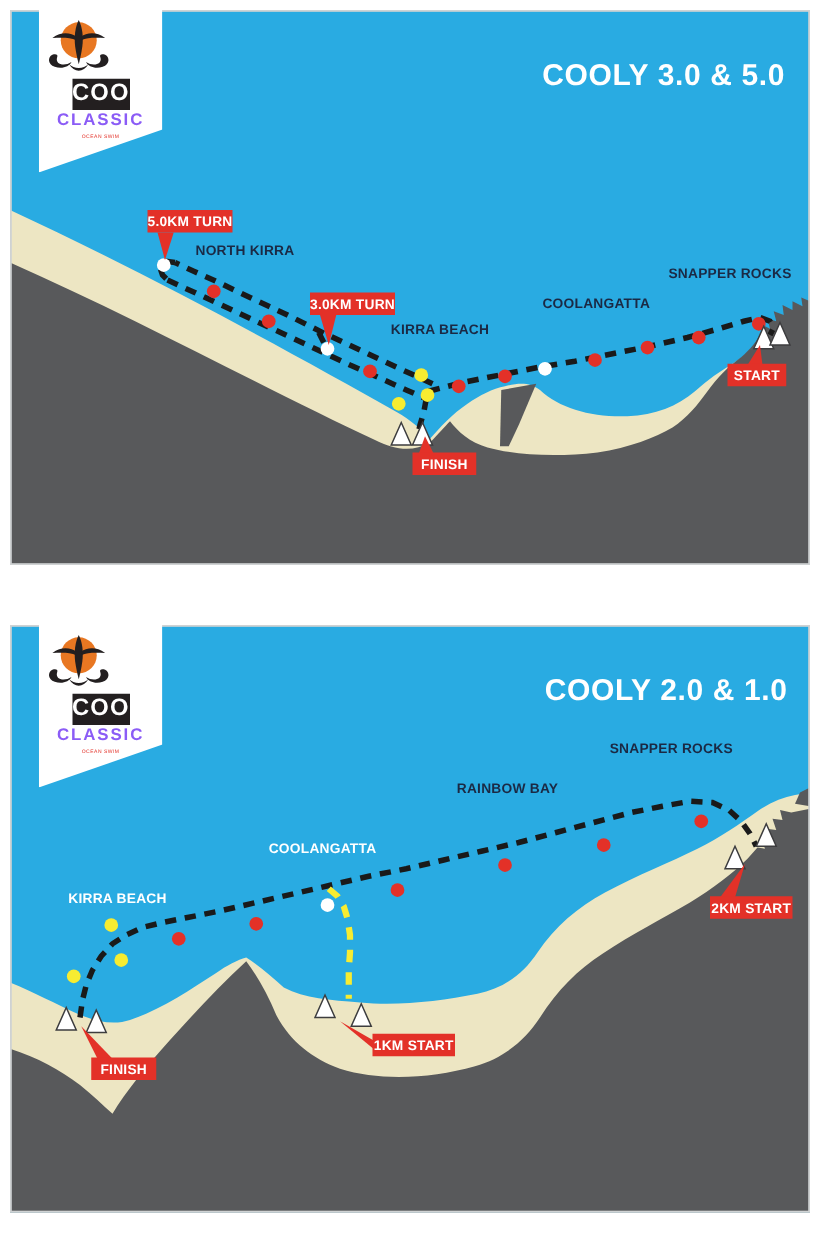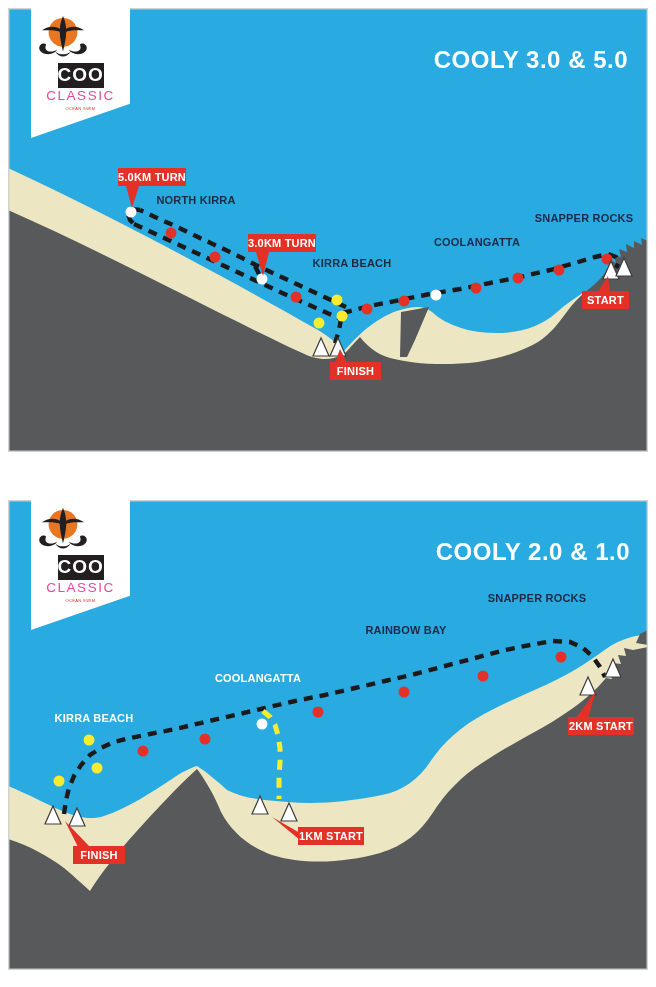--- a/index.html
+++ b/index.html
@@ -31,21 +31,21 @@
   .tag-pointer{fill:var(--red);}
   .tag-text{fill:#ffffff;font-weight:bold;font-size:11px;text-anchor:middle;letter-spacing:.2px;}
   
   .logo{position:absolute;left:23px;top:0;width:99px;height:130px;z-index:5;}
   .pennant{position:absolute;inset:0;background:#ffffff;
     clip-path:polygon(0 0,100% 0,100% 73.6%,0 100%);}
   .logo-inner{position:absolute;inset:0;text-align:center;}
   .logo-emblem{margin-top:7px;}
   .logo-cooly{width:46px;margin:0 auto;background:#231F20;color:#fff;
     font-weight:bold;font-size:19px;letter-spacing:1px;padding:2px 0 4px 0;line-height:1;}
-  .logo-classic{color:#ec4899;font-weight:normal;font-size:13.5px;letter-spacing:1.5px;line-height:1.2;}
+  .logo-classic{color:#8b5cf6;font-weight:bold;font-size:13.5px;letter-spacing:1.5px;line-height:1.2;}
   .logo-tagline{color:var(--red);font-size:4px;letter-spacing:.4px;margin-top:2px;}
 </style>
 </head>
 <body>
 
 <div id="stage">
 
   <div class="map-panel" id="panel-top">
     <svg width="640" height="444" viewBox="8 8 640 444">
       <rect class="water" x="8" y="8" width="640" height="444"></rect>

